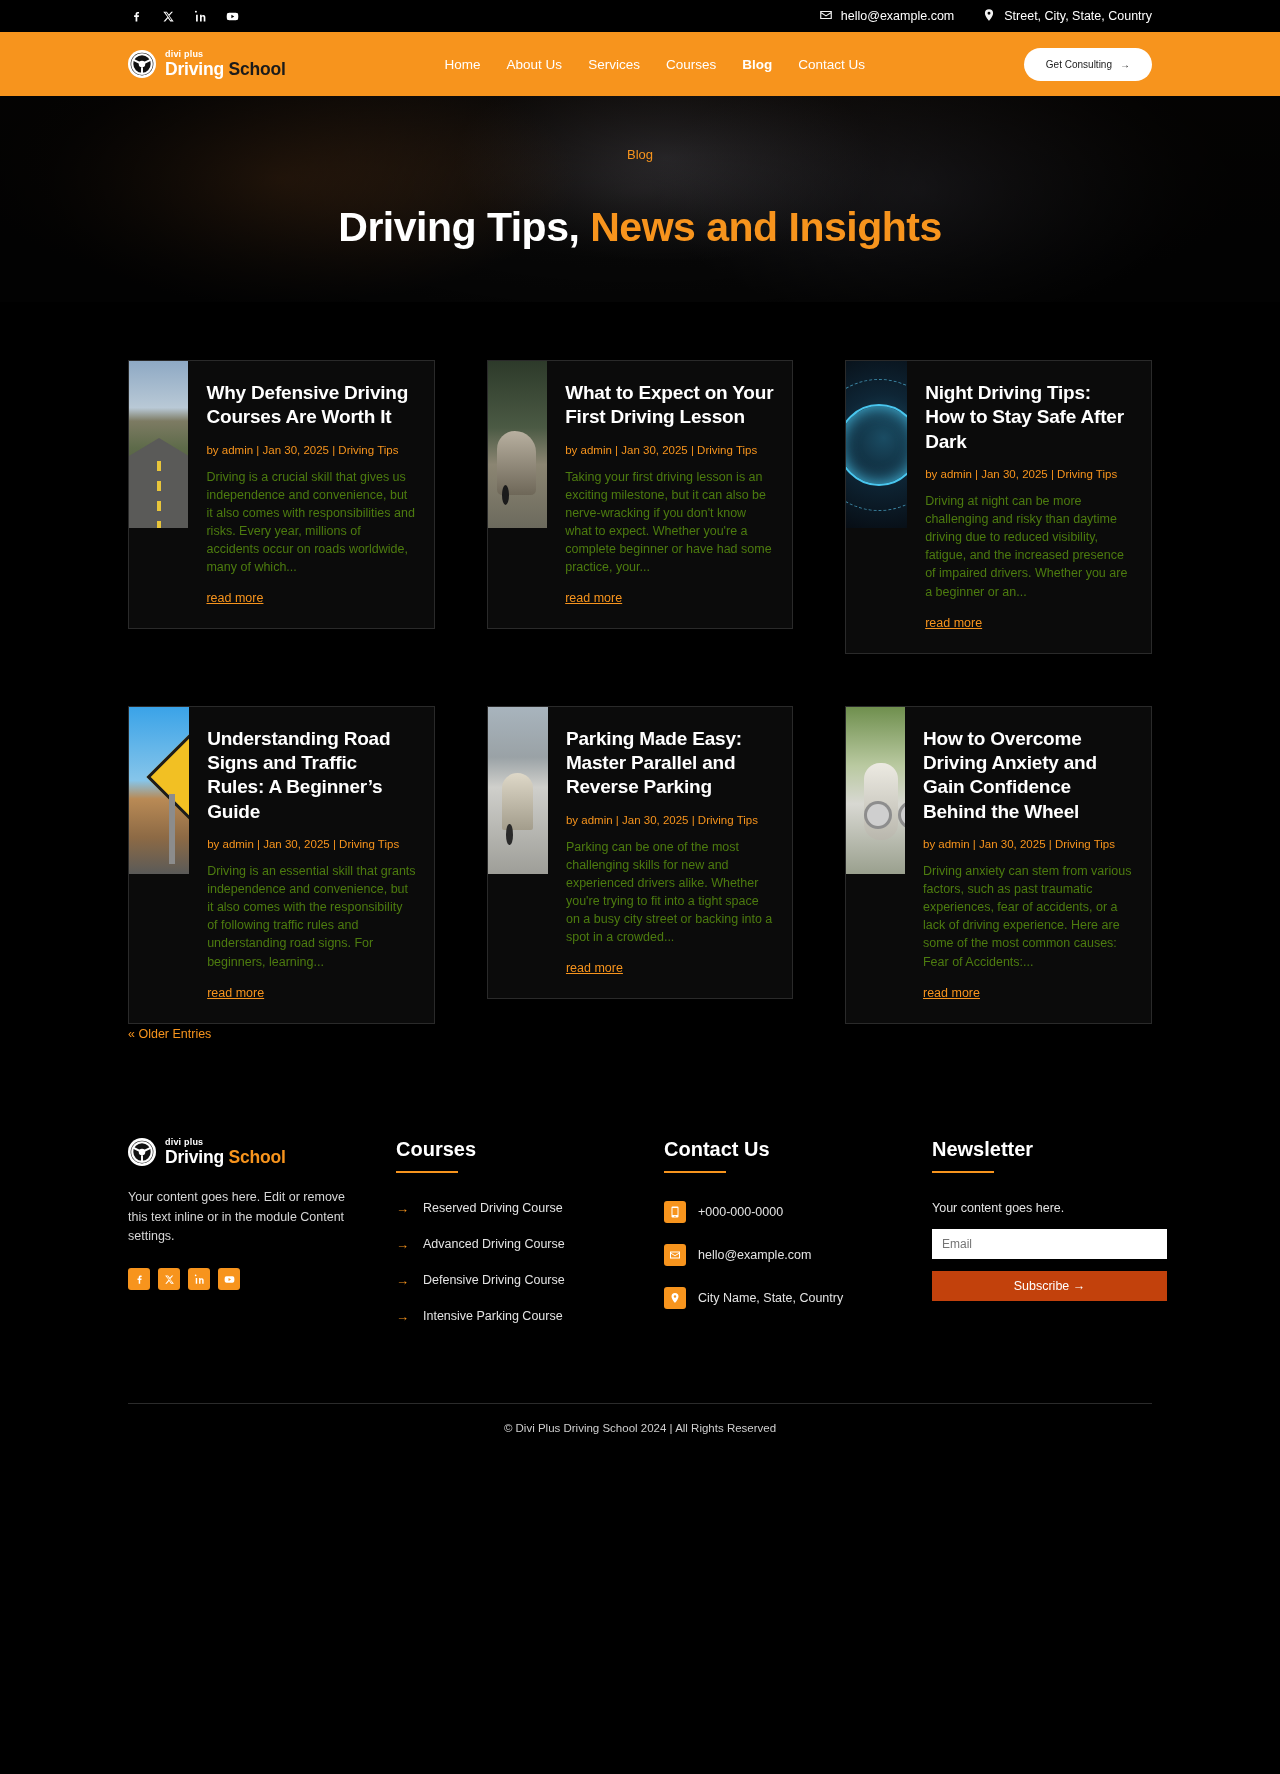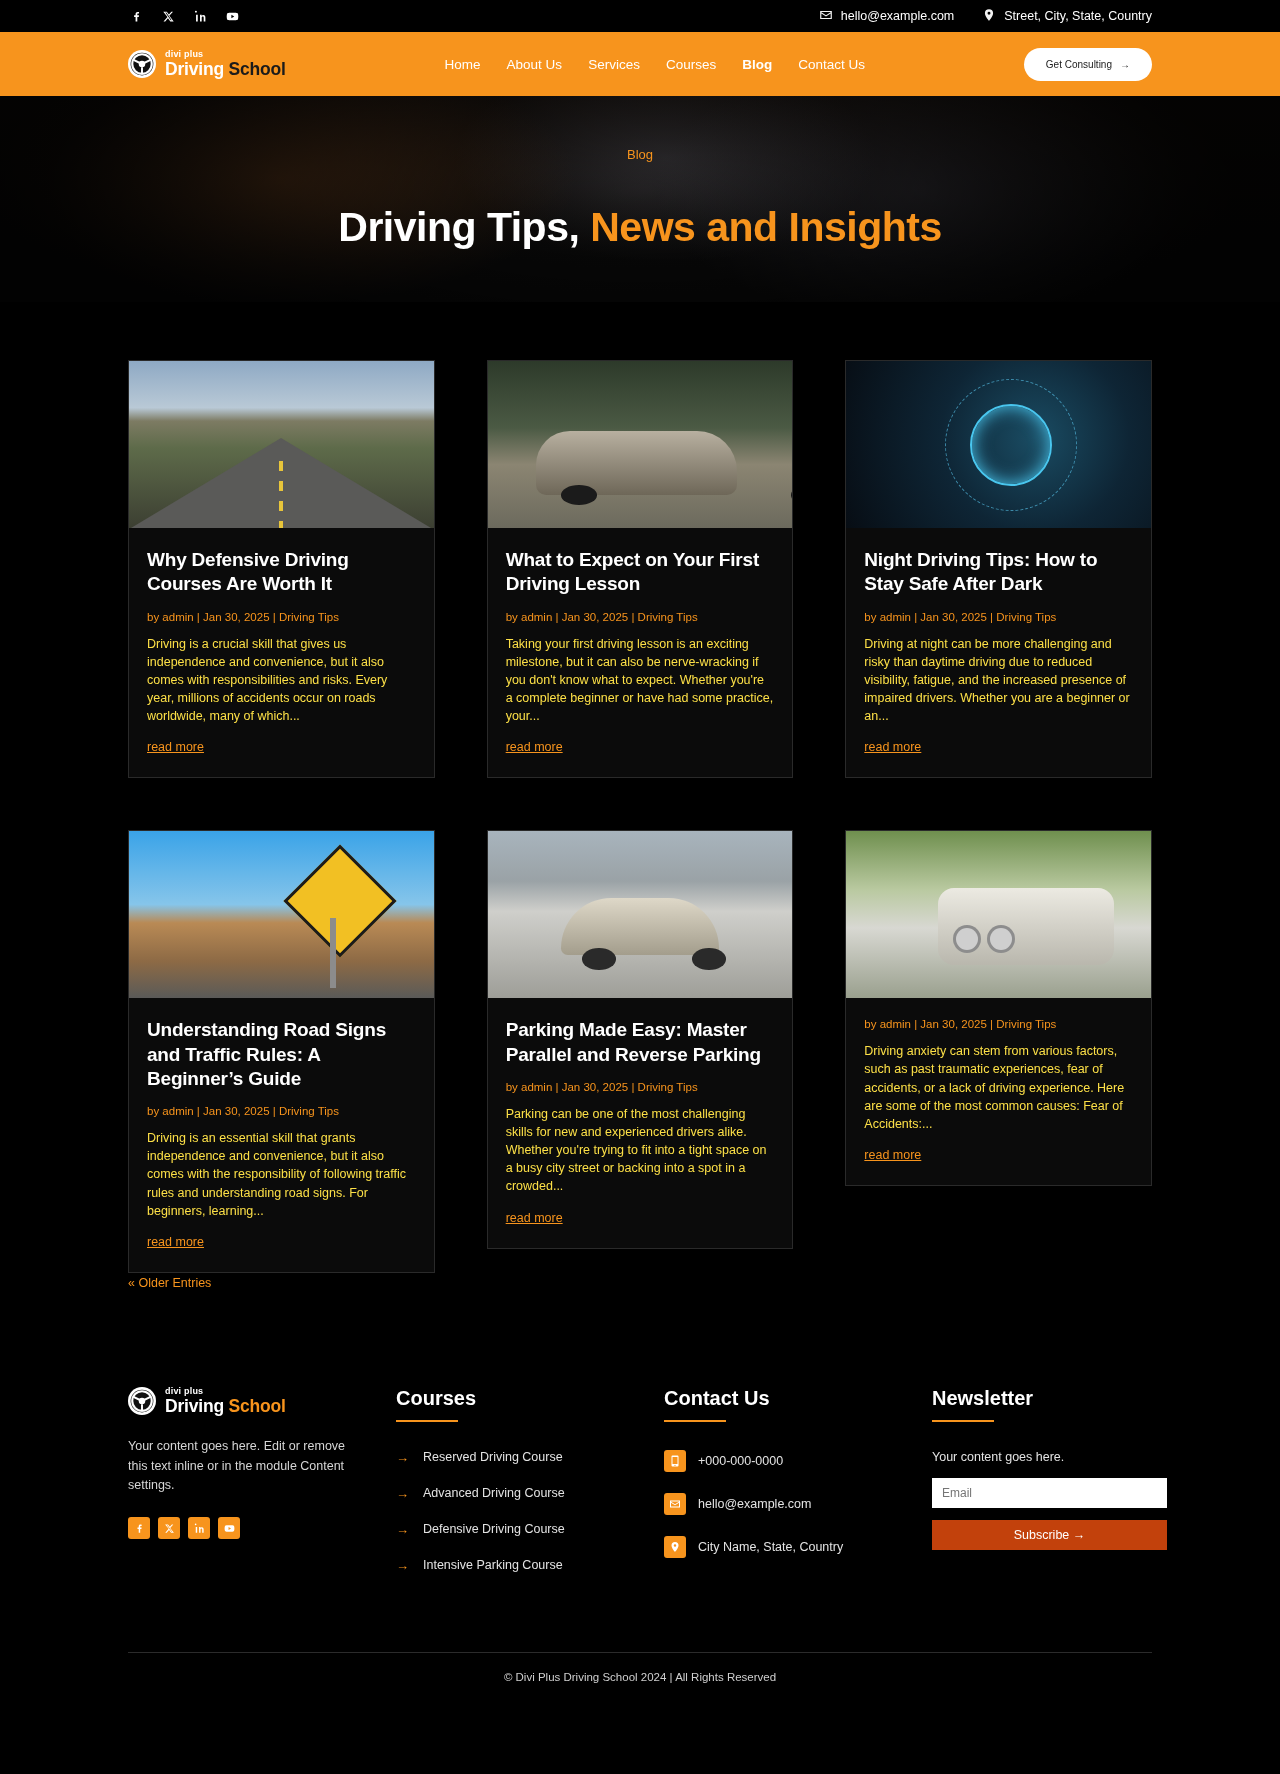--- a/index.html
+++ b/index.html
@@ -112,35 +112,35 @@
   .grid {
     display: grid;
     grid-template-columns: repeat(3, 1fr);
     gap: 52px 52px;
     padding-top: 58px;
   }
   .card {
     background: #0b0b0b;
     border: 1px solid #2a2a2a;
     display: flex;
-    flex-direction: column;
+    flex-direction: row;
     align-self: start;
   }
   .thumb { height: 167px; width: 100%; position: relative; overflow: hidden; }
   .card-body { padding: 20px 18px 22px; }
   .card-title {
     font-size: 19px;
     line-height: 1.28;
     font-weight: 700;
     color: #ffffff;
     margin-bottom: 14px;
     letter-spacing: -.2px;
   }
   .meta { font-size: 11.5px; color: #F7941D; margin-bottom: 12px; }
-  .excerpt { font-size: 12.5px; line-height: 1.45; color: #fde047; margin-bottom: 12px; }
+  .excerpt { font-size: 12.5px; line-height: 1.45; color: #4d7c0f; margin-bottom: 12px; }
   .readmore { font-size: 12.5px; color: #F7941D; text-decoration: underline; }
 
   
   .img-road {
     background:
       linear-gradient(180deg,#8ea9c4 0%, #b9c9d6 28%, #7d7b63 36%, #5e6b4a 52%, #3c3f32 100%);
     position: relative;
   }
   .img-road:before{
     content:"";position:absolute;left:50%;top:46%;transform:translateX(-50%);
@@ -386,20 +386,21 @@
         <h2 class="card-title">Parking Made Easy: Master Parallel and Reverse Parking</h2>
         <div class="meta">by admin | Jan 30, 2025 | Driving Tips</div>
         <p class="excerpt">Parking can be one of the most challenging skills for new and experienced drivers alike. Whether you're trying to fit into a tight space on a busy city street or backing into a spot in a crowded...</p>
         <a class="readmore" href="#">read more</a>
       </div>
     </article>
 
     <article class="card">
       <div class="thumb img-rear"></div>
       <div class="card-body">
+        <h2 class="card-title">How to Overcome Driving Anxiety and Gain Confidence Behind the Wheel</h2>
         <div class="meta">by admin | Jan 30, 2025 | Driving Tips</div>
         <p class="excerpt">Driving anxiety can stem from various factors, such as past traumatic experiences, fear of accidents, or a lack of driving experience. Here are some of the most common causes: Fear of Accidents:...</p>
         <a class="readmore" href="#">read more</a>
       </div>
     </article>
 
   </div>
 
   <a class="older" href="#">« Older Entries</a>
 

